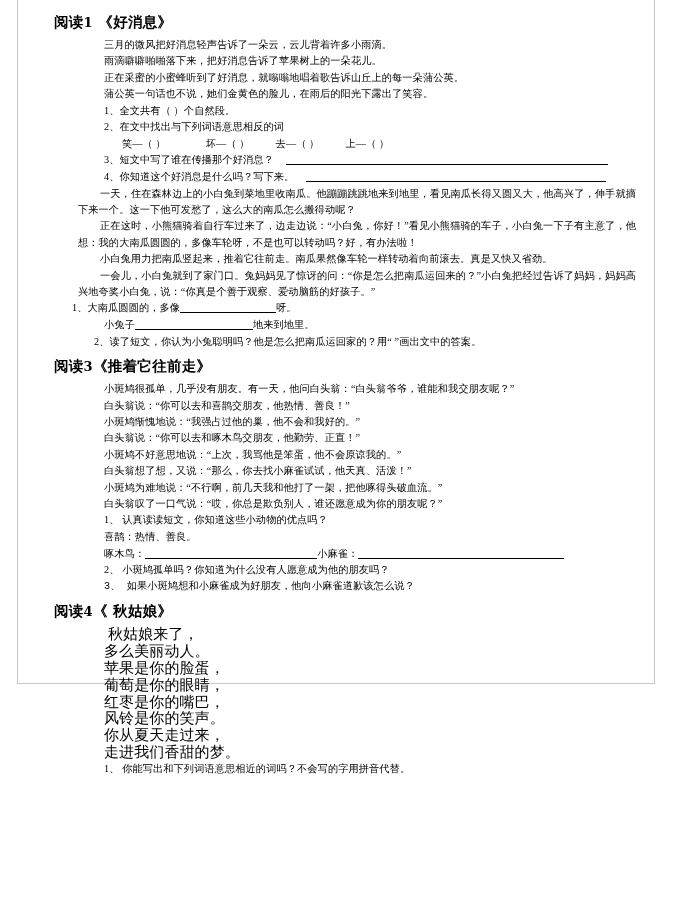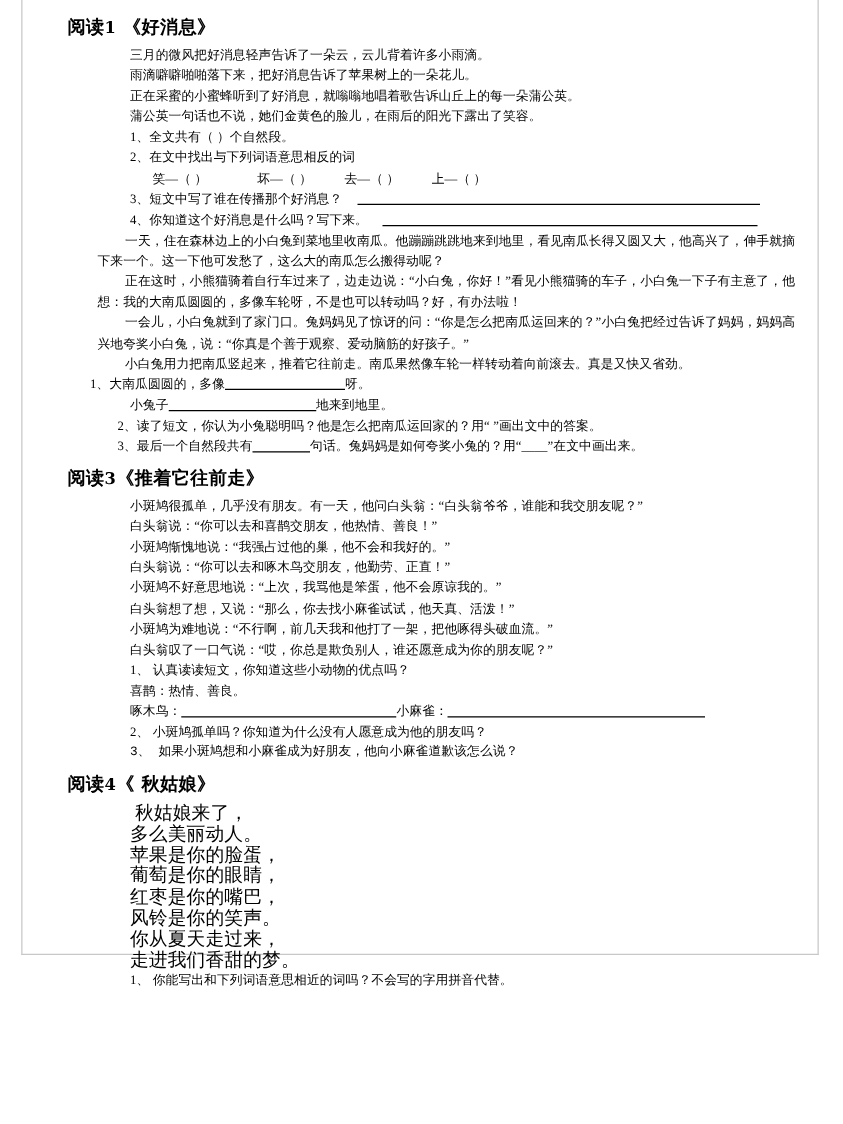--- a/index.html
+++ b/index.html
@@ -12,21 +12,21 @@
     height: 899px;
     font-family: "Liberation Serif", "DejaVu Serif", serif;
     color: #000000;
     overflow: hidden;
   }
   .page {
     position: absolute;
     left: 17px;
     top: 0px;
     width: 638px;
-    height: 764px;
+    height: 684px;
     box-sizing: border-box;
     border-left: 1px solid #c8c8c8;
     border-right: 1px solid #c8c8c8;
     border-bottom: 1px solid #c8c8c8;
     background: #ffffff;
     padding: 6px 14px 8px 14px;
   }
   .section { margin: 0; }
   .sec-title {
     font-family: "DejaVu Serif", "Liberation Serif", serif;
@@ -107,29 +107,28 @@
       <p class="q-line ind-c"><span>3、短文中写了谁在传播那个好消息？</span><span class="blank-u" style="width:322px; margin-left:12px;"></span></p>
       <p class="q-line ind-c"><span>4、你知道这个好消息是什么吗？写下来。</span><span class="blank-u" style="width:300px; margin-left:12px;"></span></p>
     </div>
   </div>
 
   <div class="section">
 
     <div class="body-block">
       <p class="p-just">一天，住在森林边上的小白兔到菜地里收南瓜。他蹦蹦跳跳地来到地里，看见南瓜长得又圆又大，他高兴了，伸手就摘下来一个。这一下他可发愁了，这么大的南瓜怎么搬得动呢？</p>
       <p class="p-just">正在这时，小熊猫骑着自行车过来了，边走边说：“小白兔，你好！”看见小熊猫骑的车子，小白兔一下子有主意了，他想：我的大南瓜圆圆的，多像车轮呀，不是也可以转动吗？好，有办法啦！</p>
+      <p class="p-just">小白兔用力把南瓜竖起来，推着它往前走。南瓜果然像车轮一样转动着向前滚去。真是又快又省劲。</p>
       <p class="p-just">一会儿，小白兔就到了家门口。兔妈妈见了惊讶的问：“你是怎么把南瓜运回来的？”小白兔把经过告诉了妈妈，妈妈高兴地夸奖小白兔，说：“你真是个善于观察、爱动脑筋的好孩子。”</p>
-      <p class="p-just">小白兔用力把南瓜竖起来，推着它往前走。南瓜果然像车轮一样转动着向前滚去。真是又快又省劲。</p>
     </div>
 
     <div class="body-block">
       <p class="q-line ind-a"><span>1、大南瓜圆圆的，多像</span><span class="blank-u" style="width:96px;"></span><span>呀。</span></p>
       <p class="q-line ind-c"><span>小兔子</span><span class="blank-u" style="width:118px;"></span><span>地来到地里。</span></p>
       <p class="q-line ind-b">2、读了短文，你认为小兔聪明吗？他是怎么把南瓜运回家的？用“        ”画出文中的答案。</p>
-      <p class="q-line ind-b"><span>3、最后一个自然段共有</span><span class="blank-u" style="width:46px;"></span><span>句话。兔妈妈是如何夸奖小兔的？用“____”在文中画出来。</span></p>
     </div>
   </div>
 
   <div class="section">
     <div class="sec-title"><span>阅读</span><span class="num">3</span><span>《推着它往前走》</span></div>
 
     <div class="body-block">
       <p class="p-line">小斑鸠很孤单，几乎没有朋友。有一天，他问白头翁：“白头翁爷爷，谁能和我交朋友呢？”</p>
       <p class="p-line">白头翁说：“你可以去和喜鹊交朋友，他热情、善良！”</p>
       <p class="p-line">小斑鸠惭愧地说：“我强占过他的巢，他不会和我好的。”</p>

